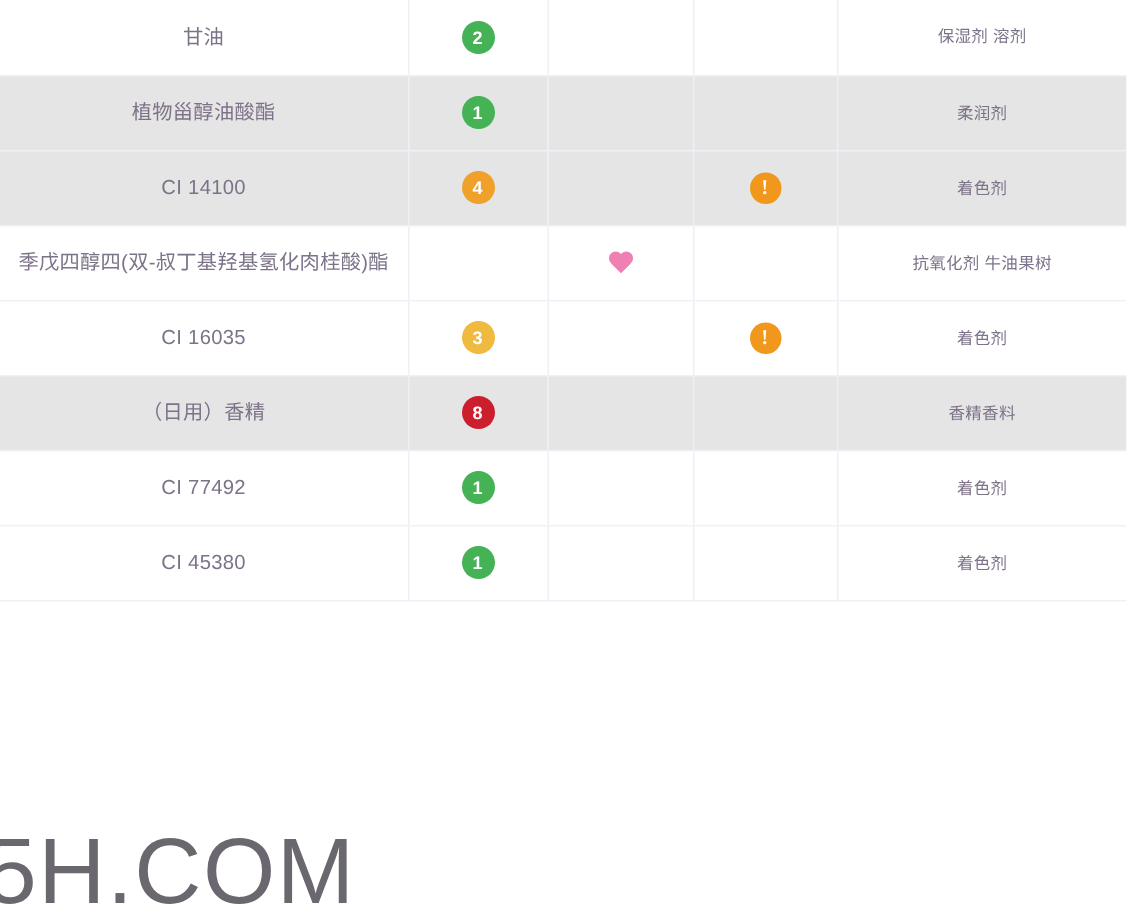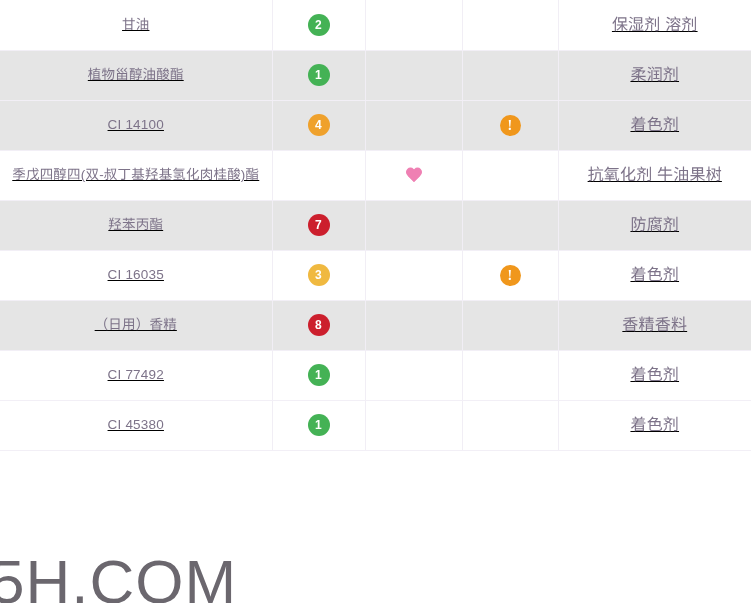--- a/index.html
+++ b/index.html
@@ -23,21 +23,20 @@
   }
 
   #ingredient-table col.c-name    { width: 272px; }
   #ingredient-table col.c-safety  { width:  93px; }
   #ingredient-table col.c-acne    { width:  97px; }
   #ingredient-table col.c-allergy { width:  96px; }
   #ingredient-table col.c-purpose { width: 193px; }
 
   #ingredient-table tr {
     height: 50px;
-    text-decoration: underline;
   }
   #ingredient-table tr.row-even { background: #ffffff; }
   #ingredient-table tr.row-odd  { background: #e5e5e5; }
 
   #ingredient-table td {
     padding: 4px 8px;
     text-align: center;
     vertical-align: middle;
     border-right: 1px solid #f1eef5;
     border-bottom: 1px solid #f2eff6;
@@ -48,21 +47,21 @@
   }
   #ingredient-table td.col-purpose { border-right: none; }
 
   .cell-name {
     color: #7d7389;
     font-size: 13.5px;
     line-height: 20px;
   }
   .cell-purpose {
     color: #7d7389;
-    font-size: 16px;
+    font-size: 11px;
   }
 
   
   .badge {
     display: inline-block;
     width: 22px;
     height: 22px;
     line-height: 22px;
     border-radius: 50%;
     color: #ffffff;
@@ -169,27 +168,20 @@
         <td class="col-allergy"><span class="warn-icon">!</span></td>
         <td class="col-purpose"><span class="cell-purpose">着色剂</span></td>
       </tr>
       <tr class="row-even">
         <td class="col-name"><span class="cell-name">季戊四醇四(双-叔丁基羟基氢化肉桂酸)酯</span></td>
         <td class="col-safety"></td>
         <td class="col-acne"><span class="heart-icon"></span></td>
         <td class="col-allergy"></td>
         <td class="col-purpose"><span class="cell-purpose">抗氧化剂 牛油果树</span></td>
       </tr>
-      <tr class="row-odd">
-        <td class="col-name"><span class="cell-name">羟苯丙酯</span></td>
-        <td class="col-safety"><span class="badge red">7</span></td>
-        <td class="col-acne"></td>
-        <td class="col-allergy"></td>
-        <td class="col-purpose"><span class="cell-purpose">防腐剂</span></td>
-      </tr>
       <tr class="row-even">
         <td class="col-name"><span class="cell-name">CI 16035</span></td>
         <td class="col-safety"><span class="badge amber">3</span></td>
         <td class="col-acne"></td>
         <td class="col-allergy"><span class="warn-icon">!</span></td>
         <td class="col-purpose"><span class="cell-purpose">着色剂</span></td>
       </tr>
       <tr class="row-odd">
         <td class="col-name"><span class="cell-name">（日用）香精</span></td>
         <td class="col-safety"><span class="badge red">8</span></td>

